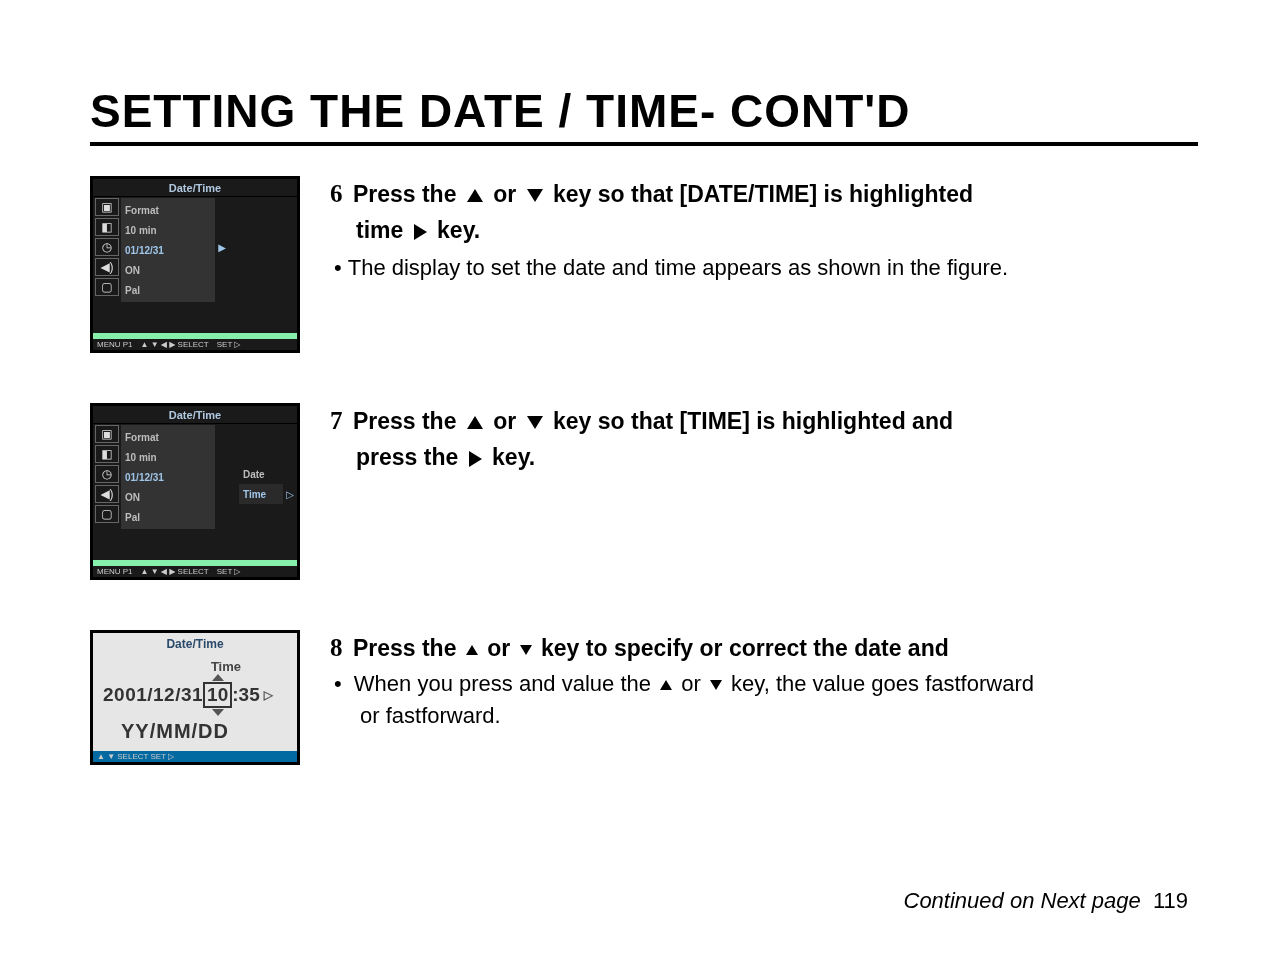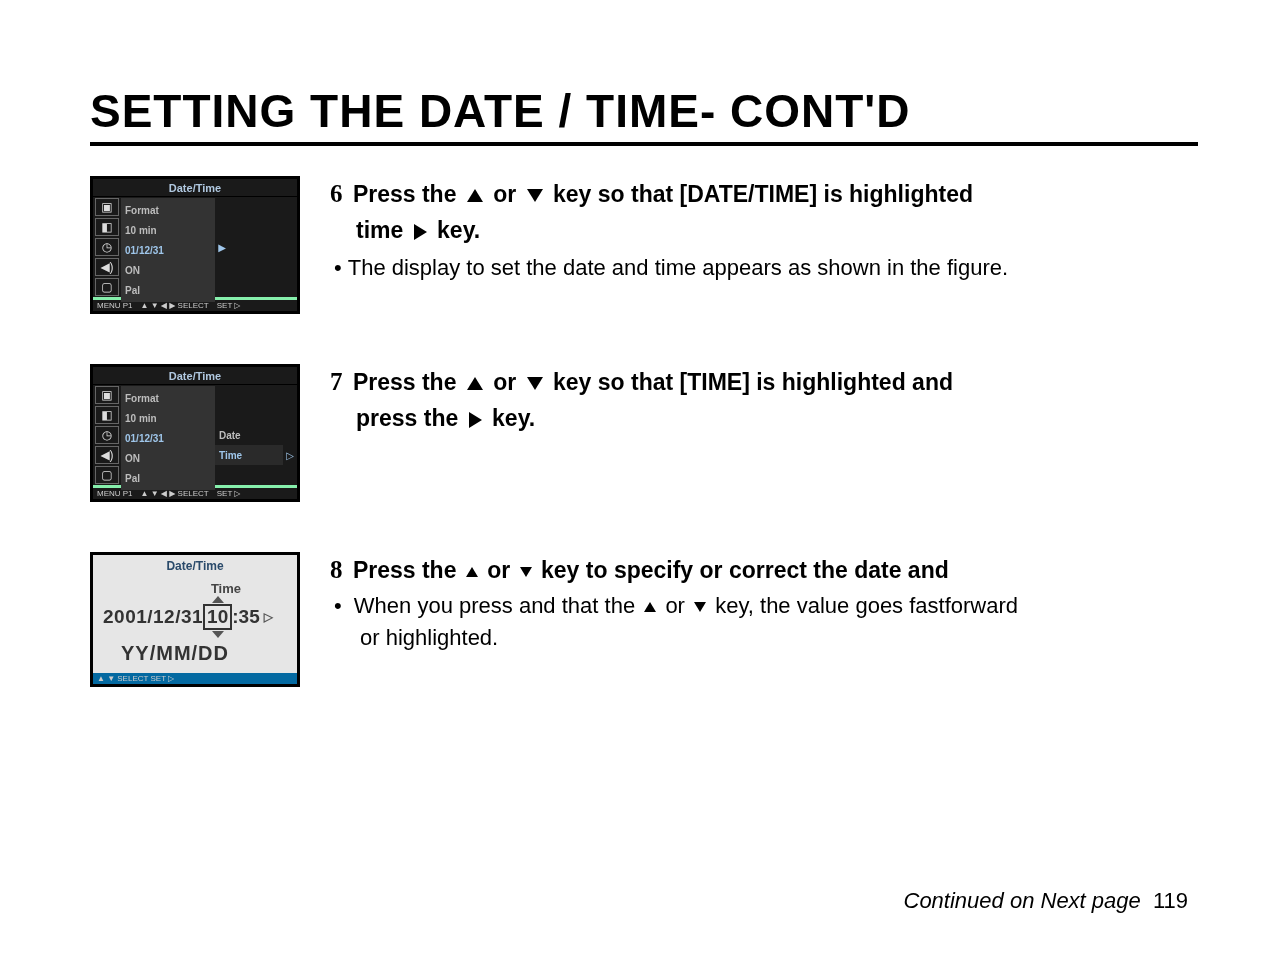--- a/index.html
+++ b/index.html
@@ -90,32 +90,34 @@
     color: #9fc6ea;
     font-size: 10px;
   }
   .lcd-sub {
     flex: 1;
     display: flex;
     align-items: center;
     padding: 0 4px;
     font-size: 10px;
     font-weight: bold;
+    margin-left: 24px;
   }
   .lcd-sub.hl {
     color: #9fc6ea;
     background: #2a2a2a;
   }
   .lcd-footer {
     font-size: 8px;
     padding: 1px 4px;
     color: #ccc;
-    border-top: 3px solid #86efac;
+    border-top: 6px solid #86efac;
     display: flex;
     gap: 8px;
+    margin-top: 36px;
   }
 
   .lcd2 {
     border: 3px solid #000;
     background: #e6e6e6;
     font-family: Arial, sans-serif;
   }
   .lcd2-title {
     text-align: center;
     font-size: 12px;
@@ -421,26 +423,26 @@
       <span class="step-line">
         <span class="step-num">8</span>
         <span>Press the</span>
         <span class="small-tri-up"></span>
         <span>or</span>
         <span class="small-tri-down"></span>
         <span>key to specify or correct the date and</span>
       </span>
       <div class="bullet">
         <span class="dot">•</span>
-        <span class="btxt">When you press and that the</span>
+        <span class="btxt">When you press and value the</span>
         <span class="small-tri-up"></span>
         <span>or</span>
         <span class="small-tri-down"></span>
         <span>key, the value goes fastforward</span>
-        <span class="btxt2">or highlighted.</span>
+        <span class="btxt2">or fastforward.</span>
       </div>
     </div>
   </div>
 </div>
 
 <div class="footer">
   <span class="footer-italic">Continued on Next page</span>
   <span>119</span>
 </div>
 

